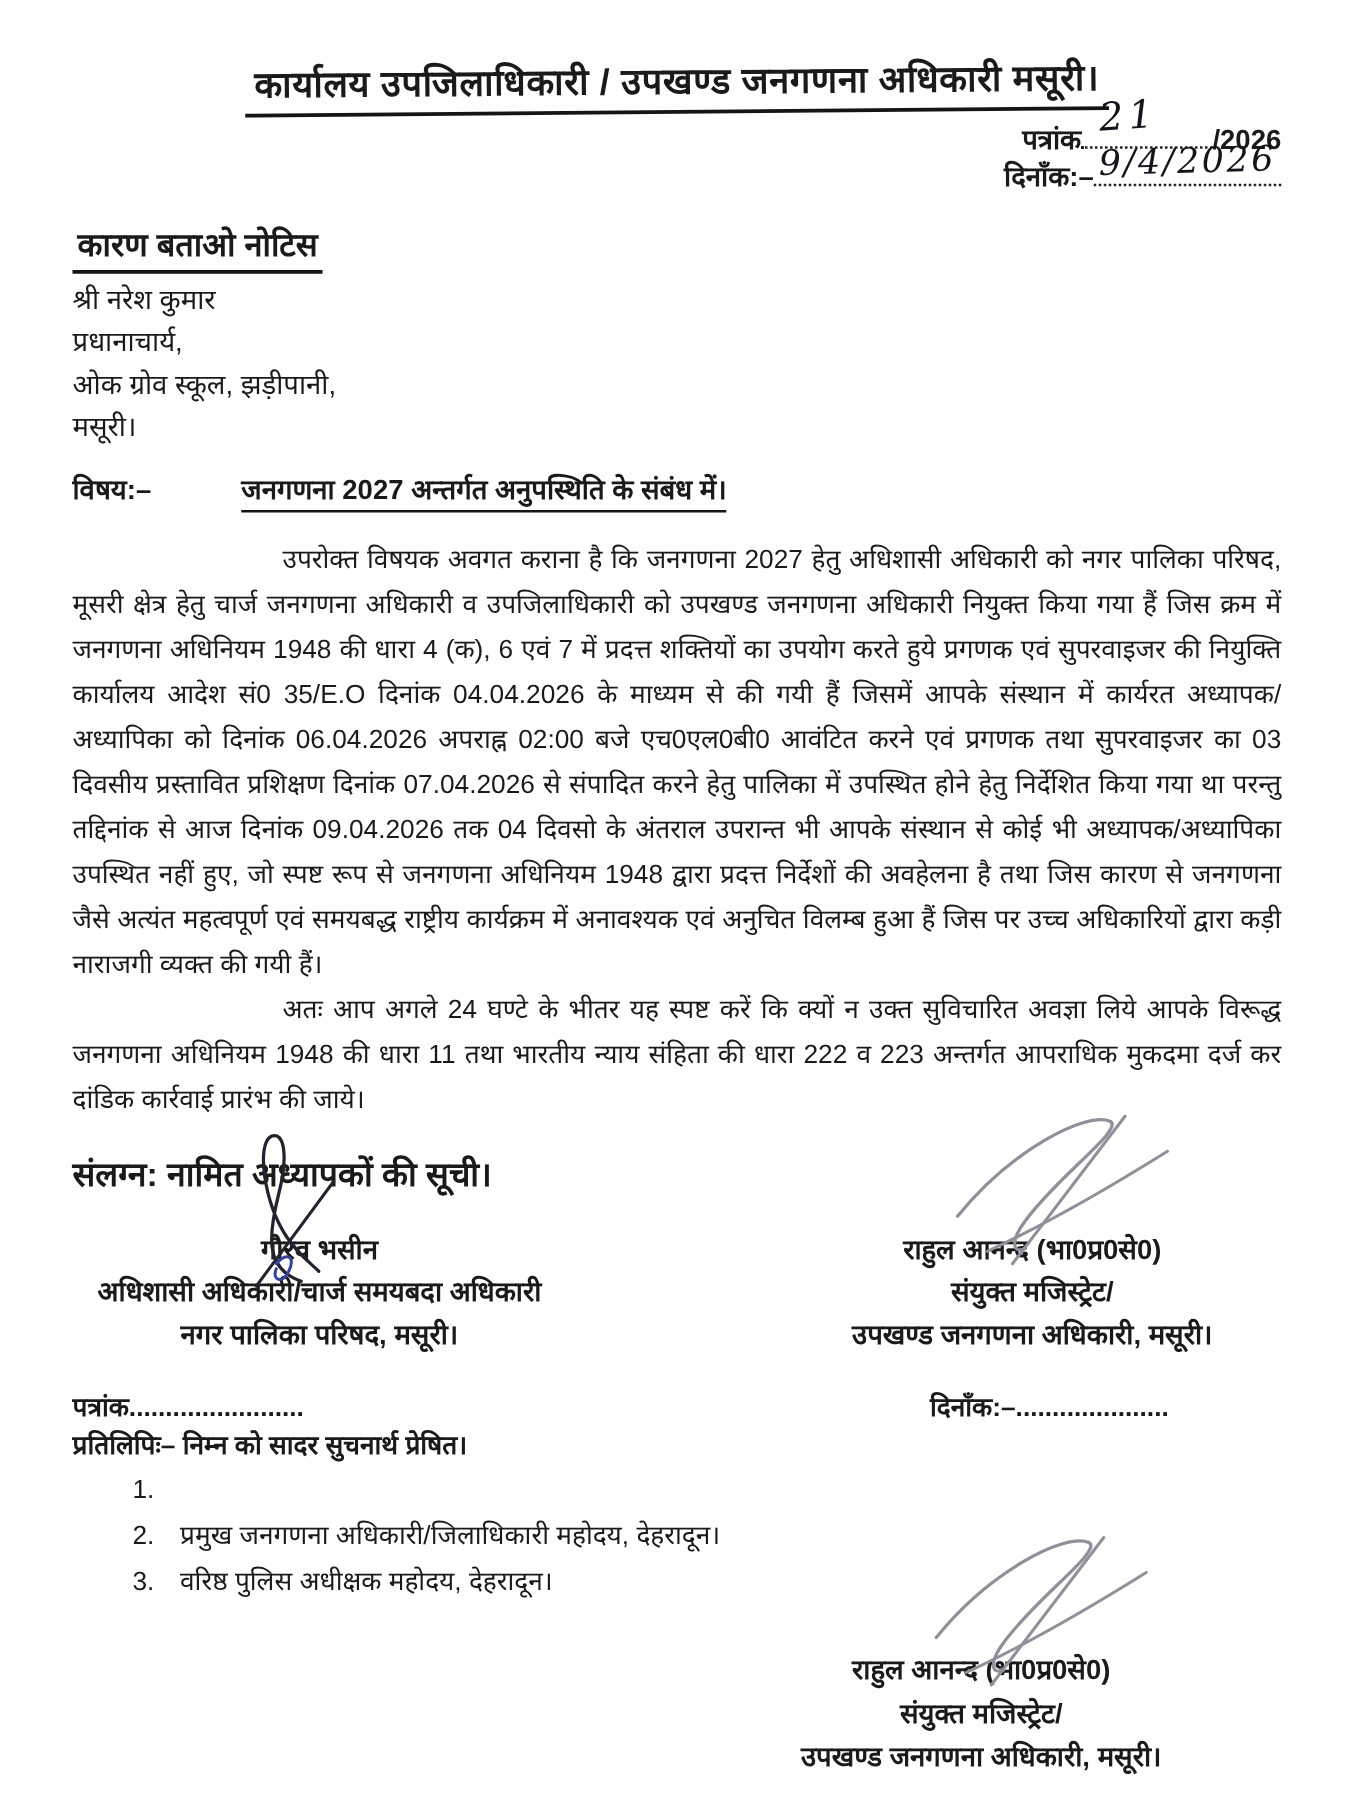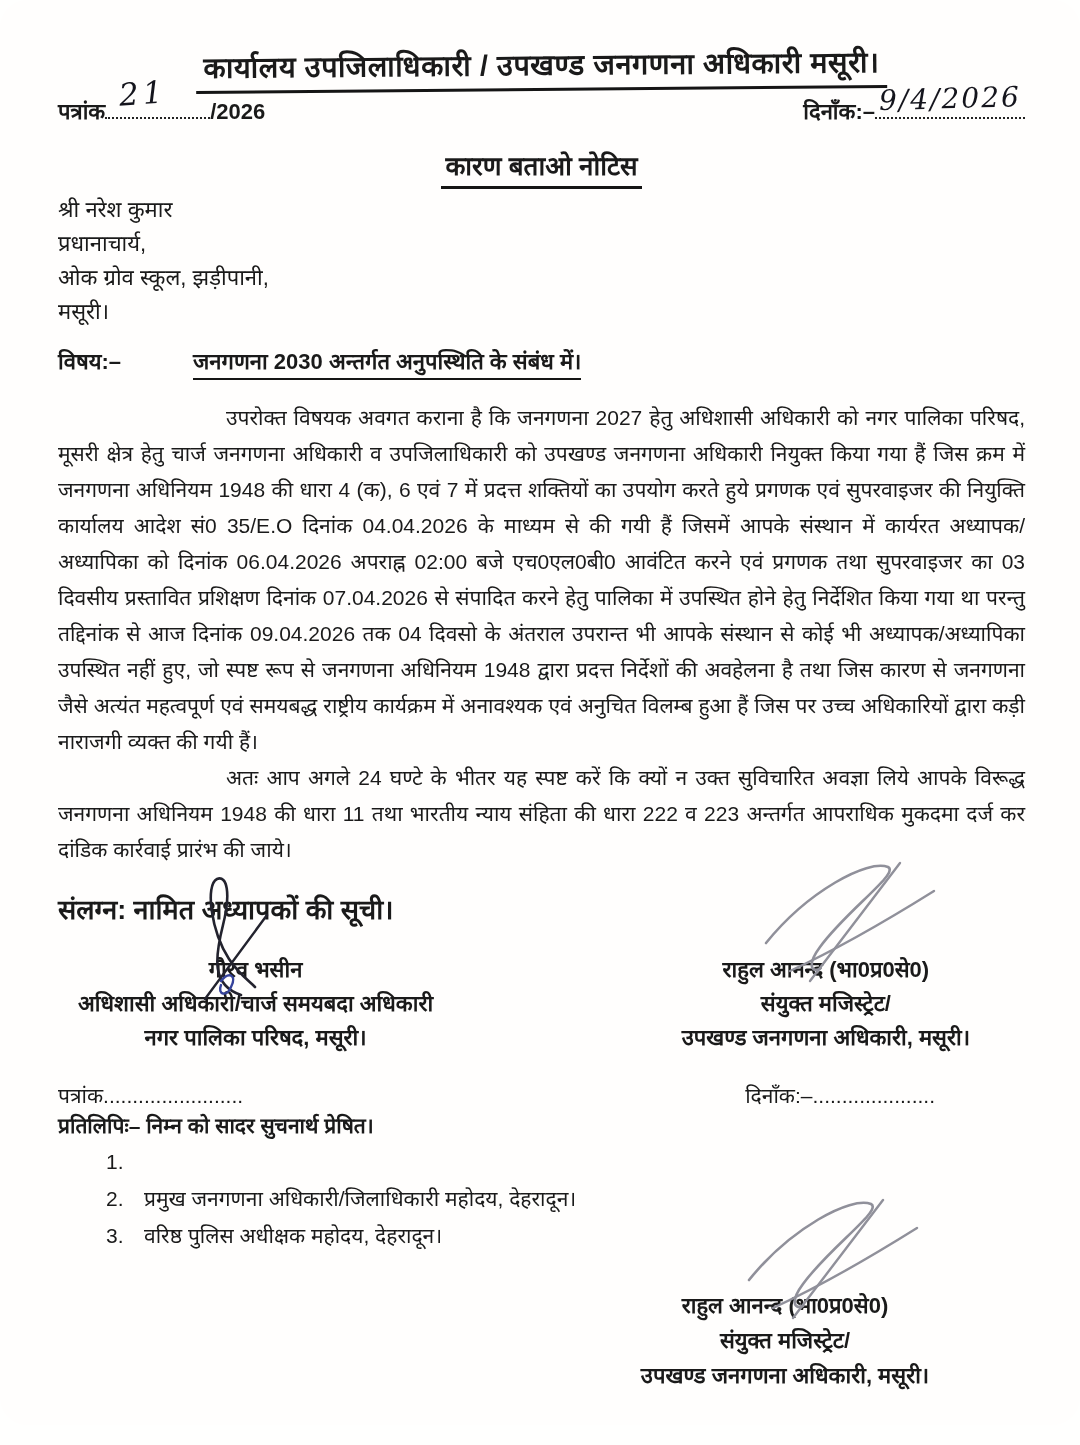--- a/index.html
+++ b/index.html
@@ -10,30 +10,30 @@
     background:#fffefd; color:#1a1a1a; overflow:hidden;
     padding:44px 55px 0 58px;
     border-radius:27px;
   }
   
   .office-head { text-align:center; transform:rotate(-0.5deg); }
   .office-head .title {
     display:inline-block; font-size:29px; font-weight:bold; letter-spacing:0.5px;
     border-bottom:3px solid #151515; padding:0 8px 5px;
   }
-  .refrow { display:flex; justify-content:space-between; align-items:flex-end; margin-top:4px; }
+  .refrow { display:flex; justify-content:space-between; align-items:flex-end; margin-top:4px;flex-direction:column; }
   .refrow .lbl { font-size:22px; font-weight:bold; }
   .dotline { display:inline-block; position:relative; border-bottom:2px dotted #222; height:20px; vertical-align:baseline; }
   .dot-no { width:105px; }
   .dot-date { width:150px; }
   .hw { font-family:"DejaVu Serif", serif; font-style:italic; color:#14141c; }
   .hw-no { position:absolute; left:14px; top:-24px; font-size:31px; transform:rotate(-4deg); letter-spacing:4px; }
   .hw-date { position:absolute; left:4px; top:-18px; width:230px; font-size:28px; transform:rotate(-1.5deg); letter-spacing:2px; white-space:nowrap; }
   
-  .doc-title-wrap { text-align:center; margin-top:22px; }
+  .doc-title-wrap { margin-top:22px; }
   .doc-title { display:inline-block; font-size:26px; font-weight:bold; border-bottom:3px solid #151515; padding:0 4px 3px; }
   
   .addressee { margin-top:4px; font-size:22px; line-height:34px; }
   
   .subject { margin-top:16px; font-size:22px; font-weight:bold; display:flex; }
   .subject .s-label { width:135px; flex:0 0 auto; }
   .subject .s-text { border-bottom:2px solid #151515; padding-bottom:3px; }
   
   .body-text { margin:20px 0 0; font-size:21px; line-height:36px; text-align:justify; }
   .body-text p { margin:0; text-indent:168px; }
@@ -42,21 +42,21 @@
   
   .sigrow { display:flex; justify-content:space-between; margin-top:26px; }
   .sigblock { position:relative; text-align:center; font-size:22px; font-weight:bold; line-height:34px; }
   .sigblock.left { margin-left:20px; }
   .sigblock.right { margin-right:55px; }
   .sig-svg { position:absolute; pointer-events:none; }
   .sig-svg.sv-left { top:-86px; left:105px; }
   .sig-svg.sv-right { top:-98px; left:70px; }
   .sig-svg.sv-bottom { top:-96px; right:50px; }
   
-  .footrow { display:flex; justify-content:space-between; margin-top:26px; font-size:21px; font-weight:normal; }
+  .footrow { display:flex; justify-content:space-between; margin-top:26px; font-size:21px; font-weight:bold; }
   .footrow .f-date { margin-right:90px; }
   .copyhead { margin-top:2px; font-size:21px; font-weight:bold; }
   .copylist { margin-top:4px; font-size:21px; line-height:37px; }
   .copylist .ci { display:flex; }
   .copylist .num { width:38px; margin-left:48px; flex:0 0 auto; }
   .bottom-sig { position:relative; width:400px; margin:34px 40px 0 auto; text-align:center; font-size:22px; font-weight:bold; line-height:35px; }
 </style>
 </head>
 <body>
 
@@ -81,21 +81,21 @@
 
   <div class="addressee">
     <div>श्री नरेश कुमार</div>
     <div>प्रधानाचार्य,</div>
     <div>ओक ग्रोव स्कूल, झड़ीपानी,</div>
     <div>मसूरी।</div>
   </div>
 
   <div class="subject">
     <span class="s-label">विषय:–</span>
-    <span class="s-text">जनगणना 2030 अन्तर्गत अनुपस्थिति के संबंध में।</span>
+    <span class="s-text">जनगणना 2027 अन्तर्गत अनुपस्थिति के संबंध में।</span>
   </div>
 
   <div class="body-text">
     <p>उपरोक्त विषयक अवगत कराना है कि जनगणना 2027 हेतु अधिशासी अधिकारी को नगर पालिका परिषद, मूसरी क्षेत्र हेतु चार्ज जनगणना अधिकारी व उपजिलाधिकारी को उपखण्ड जनगणना अधिकारी नियुक्त किया गया हैं जिस क्रम में जनगणना अधिनियम 1948 की धारा 4 (क), 6 एवं 7 में प्रदत्त शक्तियों का उपयोग करते हुये प्रगणक एवं सुपरवाइजर की नियुक्ति कार्यालय आदेश सं0 35/E.O दिनांक 04.04.2026 के माध्यम से की गयी हैं जिसमें आपके संस्थान में कार्यरत अध्यापक/अध्यापिका को दिनांक 06.04.2026 अपराह्न 02:00 बजे एच0एल0बी0 आवंटित करने एवं प्रगणक तथा सुपरवाइजर का 03 दिवसीय प्रस्तावित प्रशिक्षण दिनांक 07.04.2026 से संपादित करने हेतु पालिका में उपस्थित होने हेतु निर्देशित किया गया था परन्तु तद्दिनांक से आज दिनांक 09.04.2026 तक 04 दिवसो के अंतराल उपरान्त भी आपके संस्थान से कोई भी अध्यापक/अध्यापिका उपस्थित नहीं हुए, जो स्पष्ट रूप से जनगणना अधिनियम 1948 द्वारा प्रदत्त निर्देशों की अवहेलना है तथा जिस कारण से जनगणना जैसे अत्यंत महत्वपूर्ण एवं समयबद्ध राष्ट्रीय कार्यक्रम में अनावश्यक एवं अनुचित विलम्ब हुआ हैं जिस पर उच्च अधिकारियों द्वारा कड़ी नाराजगी व्यक्त की गयी हैं।</p>
     <p>अतः आप अगले 24 घण्टे के भीतर यह स्पष्ट करें कि क्यों न उक्त सुविचारित अवज्ञा लिये आपके विरूद्ध जनगणना अधिनियम 1948 की धारा 11 तथा भारतीय न्याय संहिता की धारा 222 व 223 अन्तर्गत आपराधिक मुकदमा दर्ज कर दांडिक कार्रवाई प्रारंभ की जाये।</p>
   </div>
 
   <div class="enclosure">संलग्न: नामित अध्यापकों की सूची।</div>
 
   <div class="sigrow">

